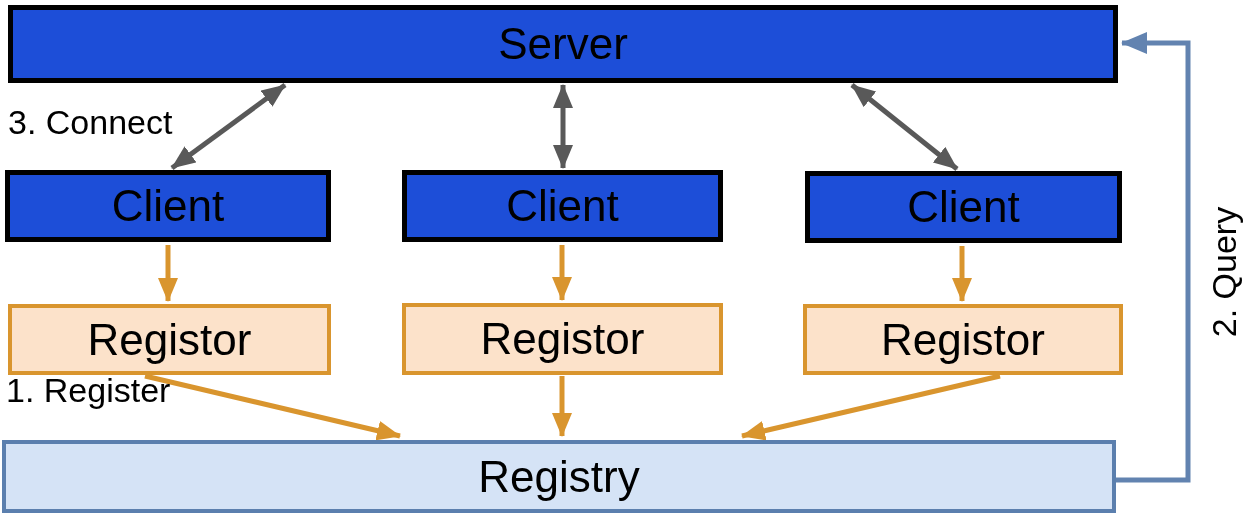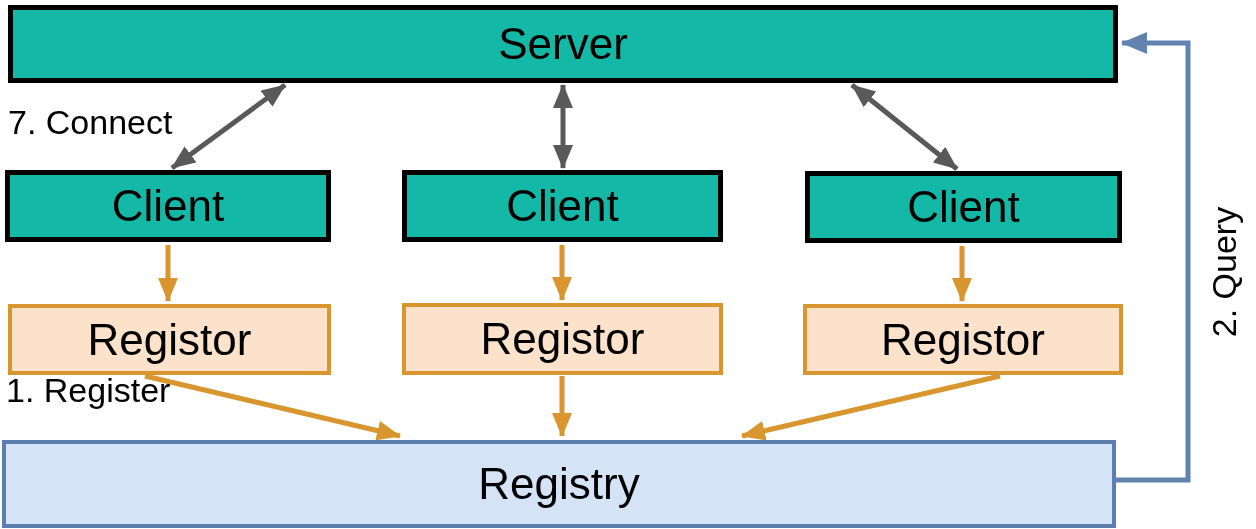--- a/index.html
+++ b/index.html
@@ -20,33 +20,33 @@
     background:#ffffff;
     font-family:"Liberation Sans", sans-serif;
     overflow:hidden;
   }
   .arrows{position:absolute;left:0;top:0;width:1256px;height:529px;pointer-events:none;}
   .box{
     position:absolute;
     box-sizing:border-box;
     display:flex;align-items:center;justify-content:center;
     font-size:44px;line-height:1;color:var(--text);
-    background:#14b8a6;
+    background:#1d4ed8;
   }
   .box.dark{border:5px solid var(--black-border);}
   .box.orange{border:4px solid var(--orange-border);background:var(--orange-fill);}
   .box.blue{border:4px solid var(--blue-border);background:var(--blue-fill);}
   .server{left:8px;top:5px;width:1110px;height:78px;}
   .client1{left:5px;top:170px;width:326px;height:72px;}
   .client2{left:402px;top:170px;width:321px;height:72px;}
   .client3{left:805px;top:171px;width:317px;height:72px;}
   .registor1{left:8px;top:304px;width:323px;height:71px;}
   .registor2{left:402px;top:303px;width:321px;height:72px;}
   .registor3{left:803px;top:304px;width:320px;height:71px;}
-  .registry{left:2px;top:440px;width:1114px;height:88px;}
+  .registry{left:2px;top:440px;width:1114px;height:73px;}
   .note{
     position:absolute;
     font-size:34px;line-height:1.1;color:var(--text);
     white-space:nowrap;
   }
   .note.connect{left:8px;top:104px;}
   .note.register{left:6px;top:372px;}
   .note.query{
     left:1225px;top:272px;
     transform:translate(-50%,-50%) rotate(-90deg);
@@ -112,17 +112,17 @@
     <span>Registor</span>
   </div>
   <div class="box orange registor3">
     <span>Registor</span>
   </div>
 
   <div class="box blue registry">
     <span>Registry</span>
   </div>
 
-  <div class="note connect">7. Connect</div>
+  <div class="note connect">3. Connect</div>
   <div class="note register">1. Register</div>
   <div class="note query">2. Query</div>
 
 </div>
 
 </body></html>

